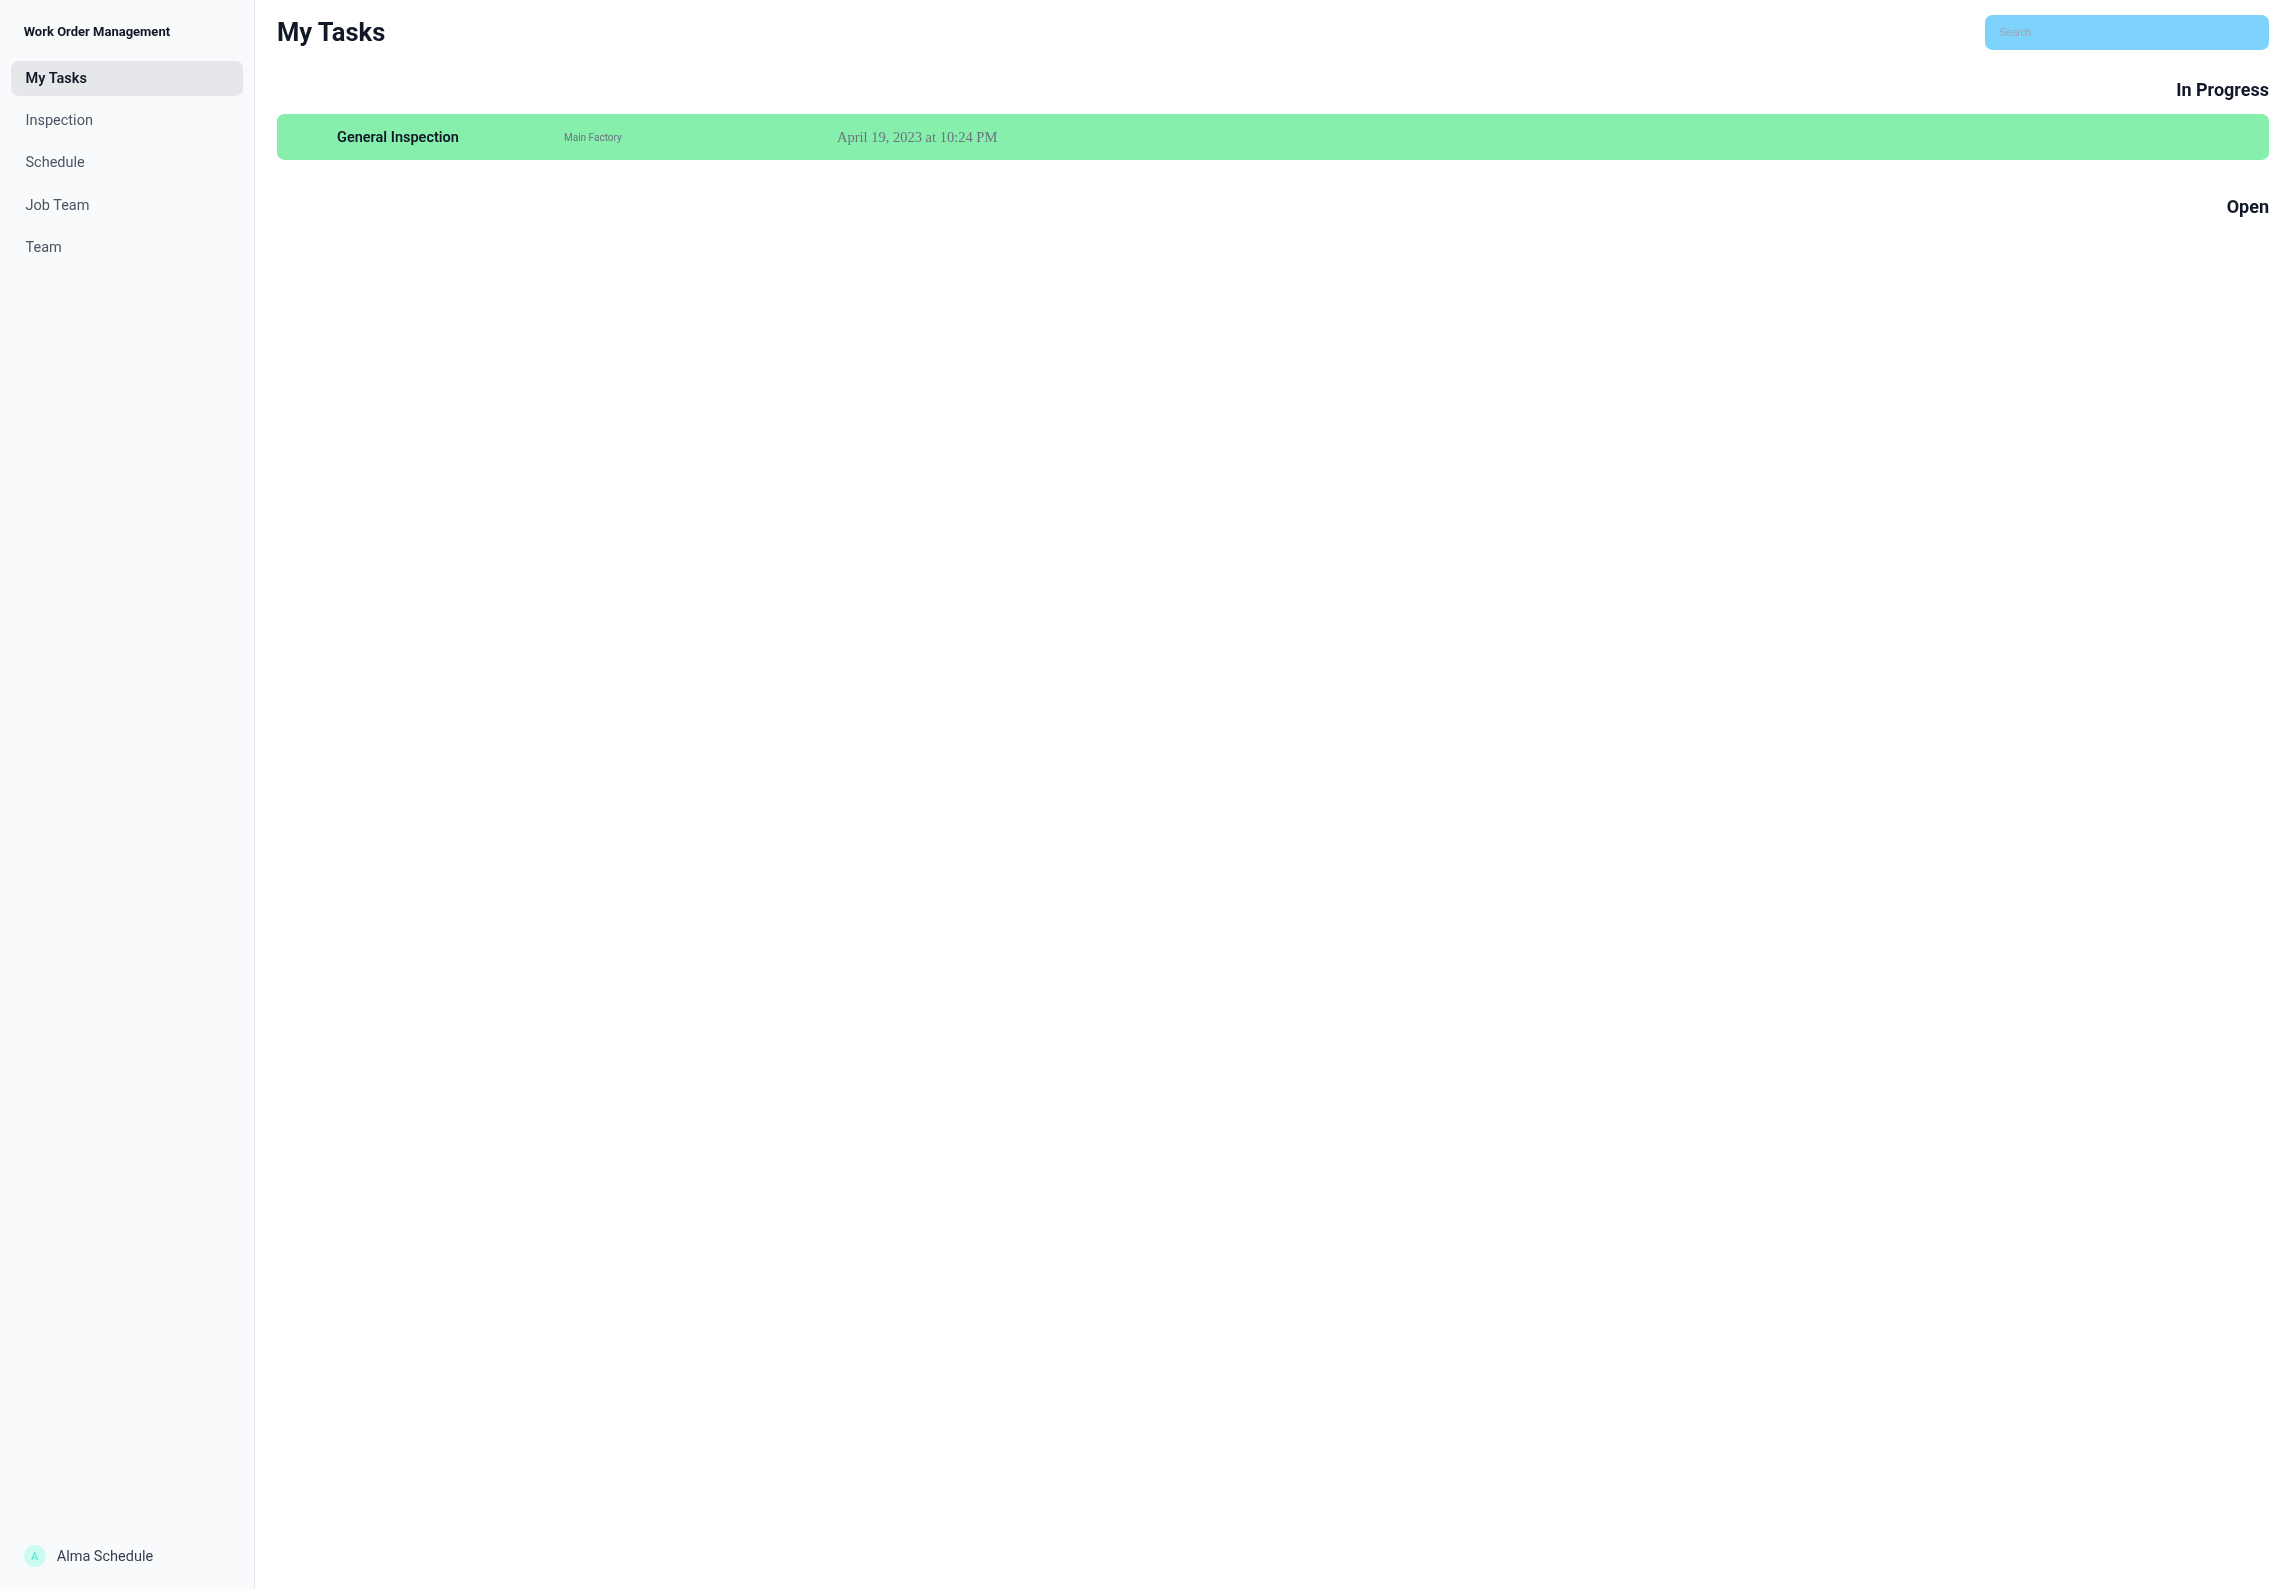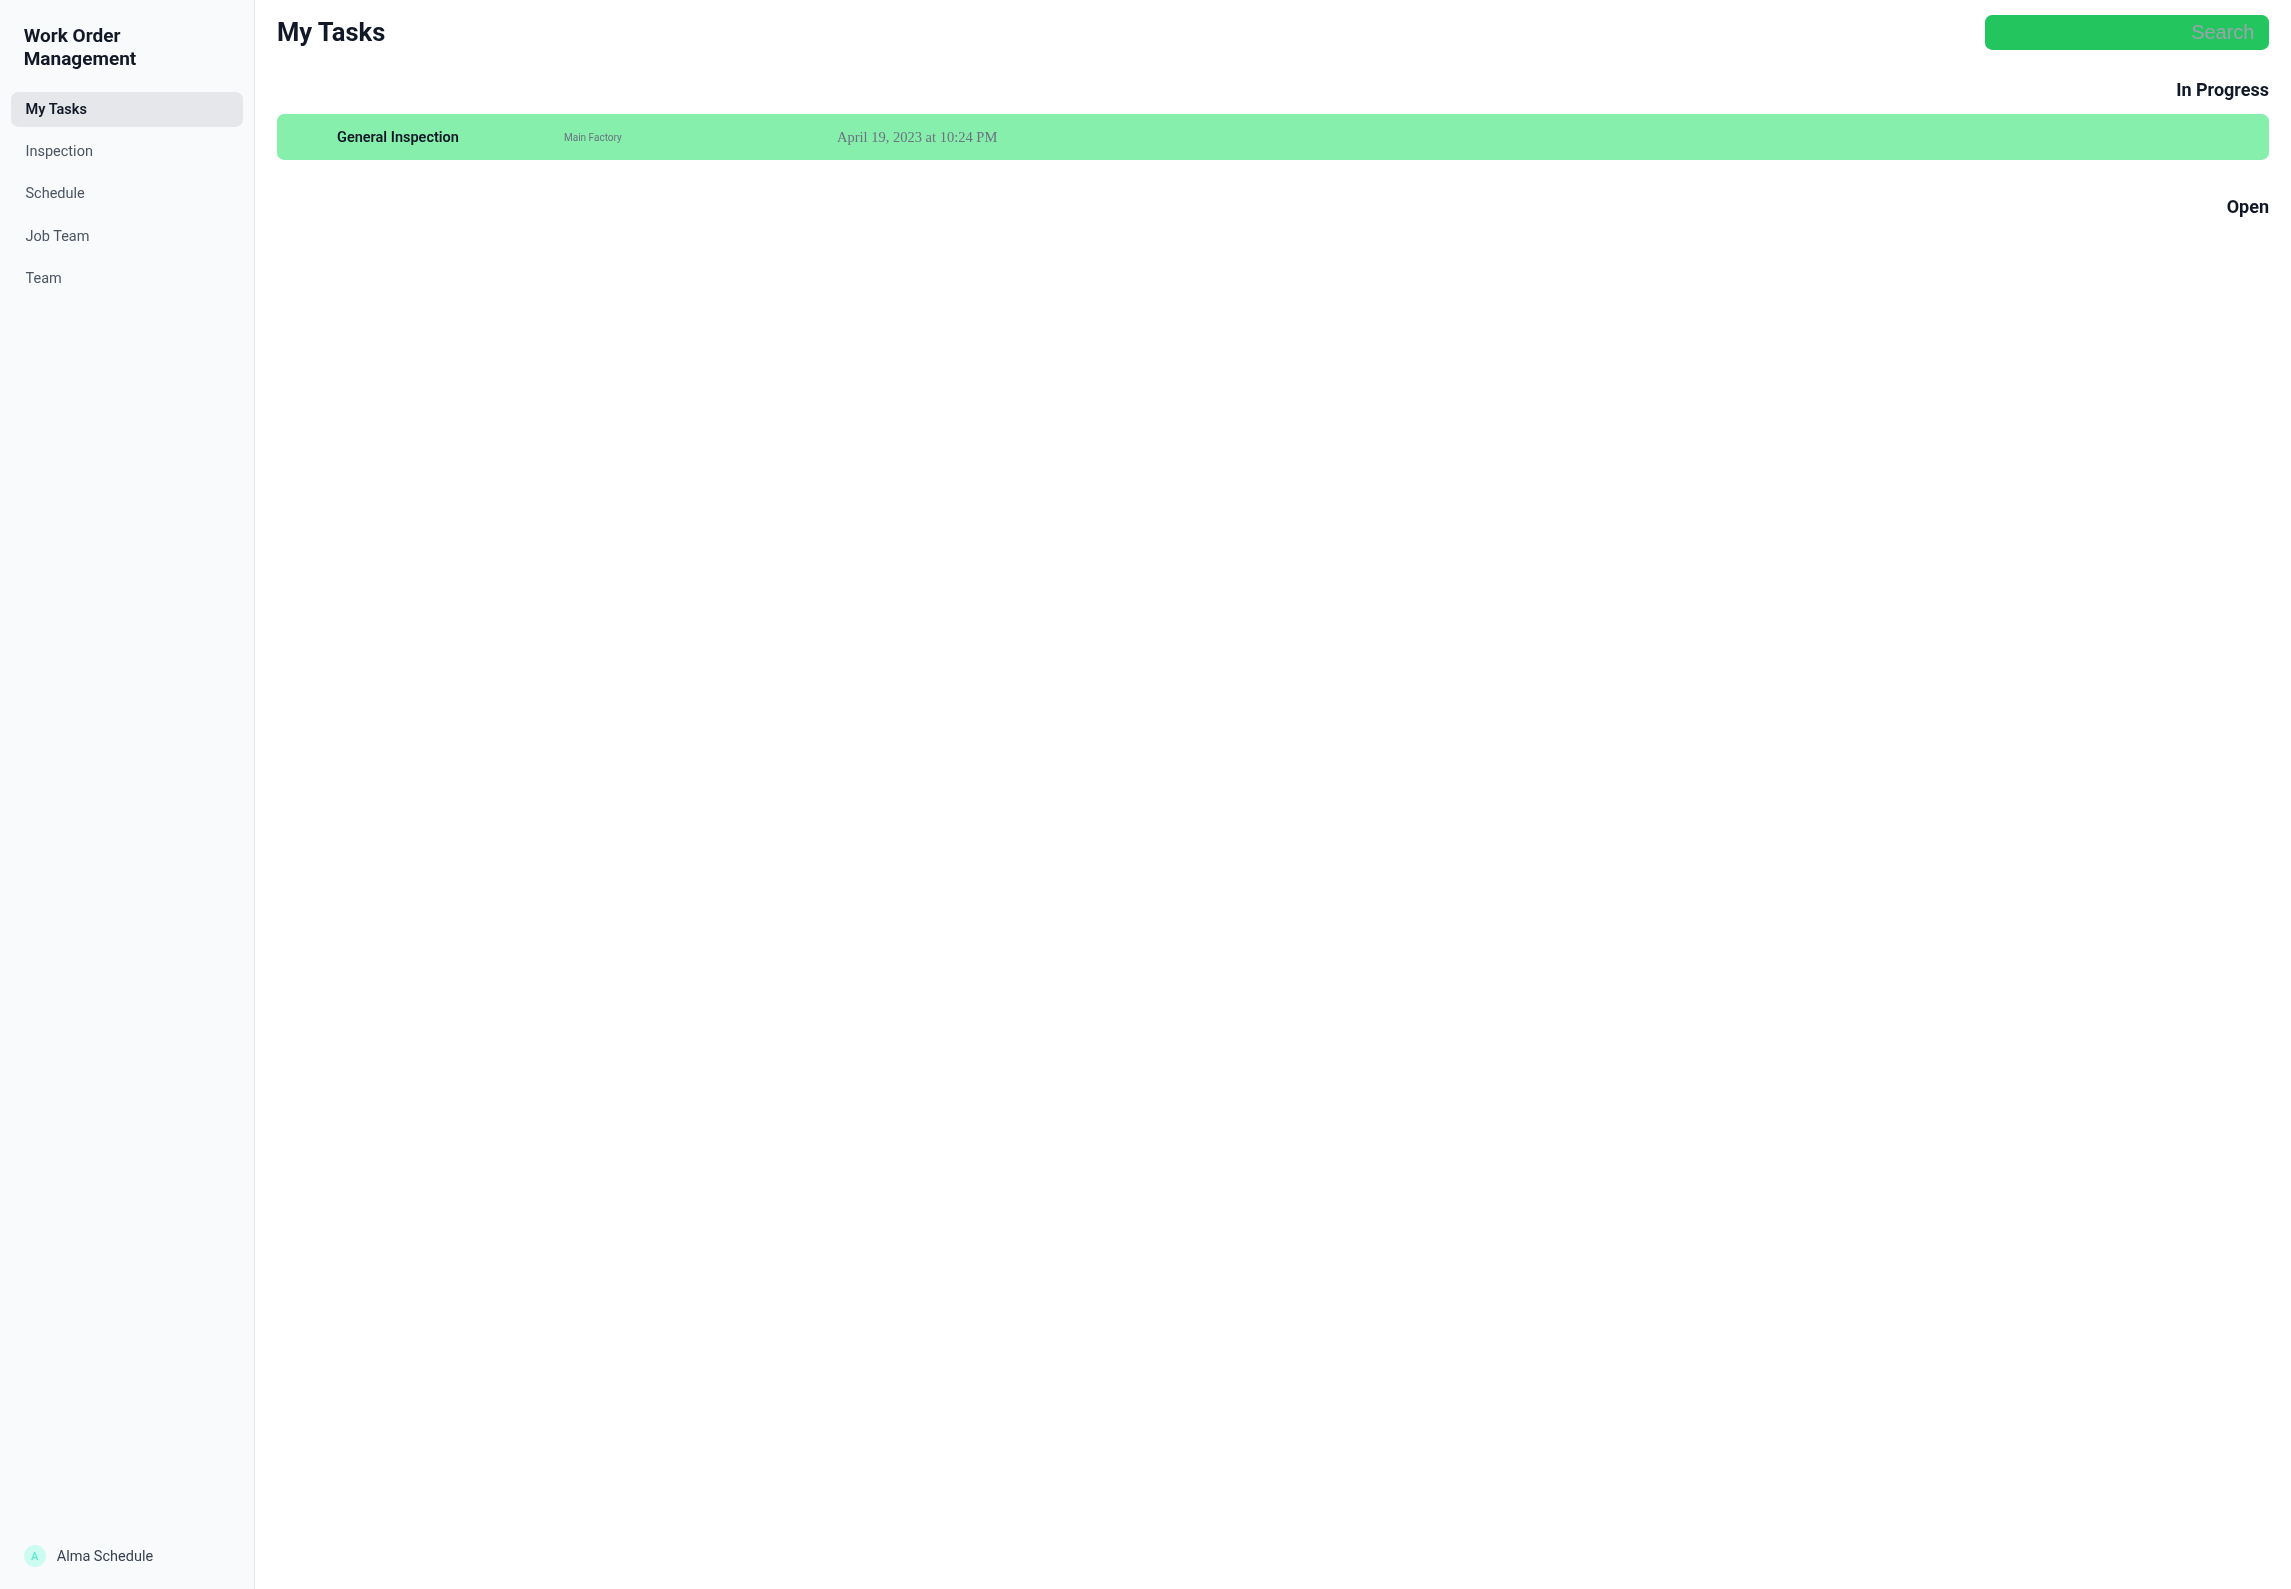--- a/index.html
+++ b/index.html
@@ -19,21 +19,21 @@
     .sidebar {
       width: 255px;
       background: #f9fafb;
       border-right: 0.9px solid #e5e7eb;
       display: flex;
       flex-direction: column;
       padding: 11px;
     }
     
     .sidebar-title {
-      font-size: 19px;
+      font-size: 13px;
       font-weight: 700;
       color: #111827;
       padding: 12.7px 12.7px 22px 12.7px;
     }
     
     .sidebar-nav {
       display: flex;
       flex-direction: column;
       gap: 7.3px;
       flex: 1;
@@ -95,25 +95,25 @@
     .page-title {
       font-size: 25.5px;
       font-weight: 700;
       color: #111827;
     }
     
     .search-input {
       width: 284px;
       height: 35px;
       border: none;
-      background: #22c55e;
+      background: #7dd3fc;
       border-radius: 7.3px;
       padding: 0 14.5px;
-      font-size: 20px;
-      text-align: right;
+      font-size: 10px;
+      text-align: left;
       color: #374151;
       outline: none;
     }
     
     .search-input::placeholder {
       color: #9ca3af;
     }
     
     .section {
       margin-bottom: 36px;

